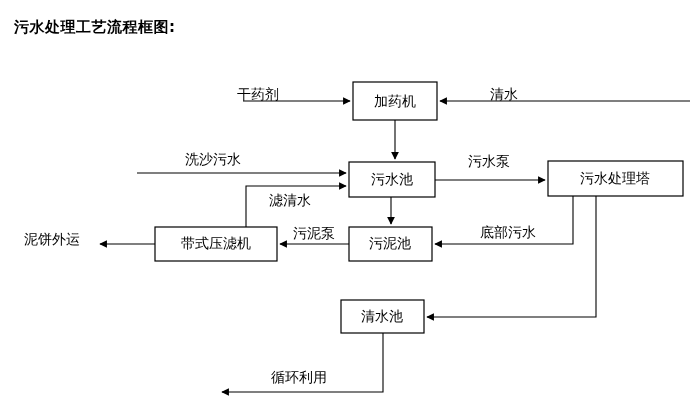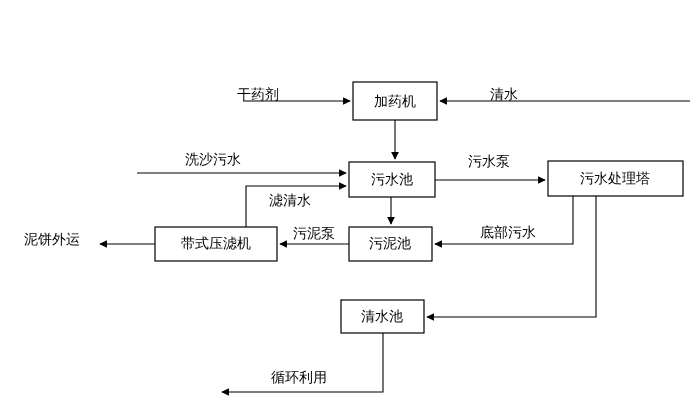--- a/index.html
+++ b/index.html
@@ -61,20 +61,21 @@
     font-size: 14px;
     fill: #000000;
     dominant-baseline: middle;
   }
 </style>
 </head>
 <body>
 
 <div id="page">
 
+  <div id="title">污水处理工艺流程框图:</div>
 
   <svg class="flow" viewBox="0 0 700 420">
     <defs>
       <marker id="arrow" viewBox="0 0 10 10" refX="9" refY="5" markerWidth="7" markerHeight="7" orient="auto-start-reverse">
         <path d="M 0 0 L 10 5 L 0 10 z" fill="#000000"></path>
       </marker>
     </defs>
 
     <path class="edge" d="M 243 101 L 350 101" marker-end="url(#arrow)"></path>
 

